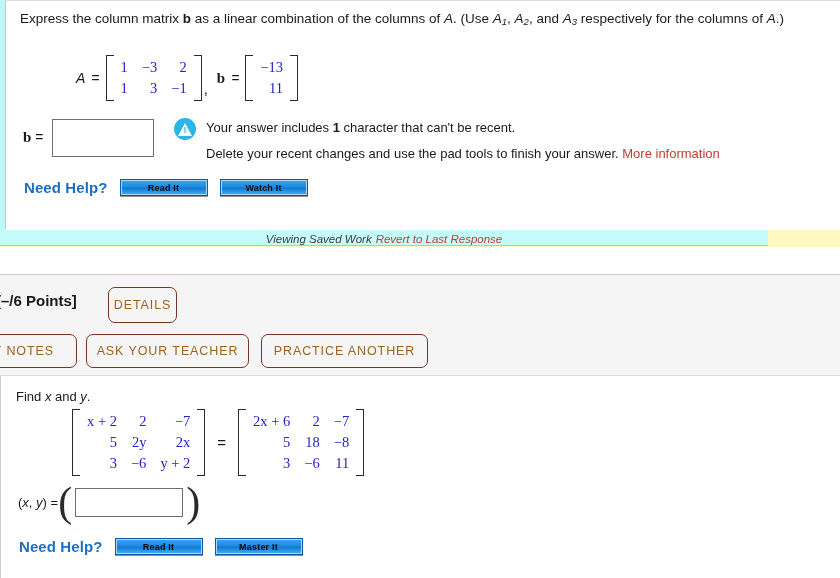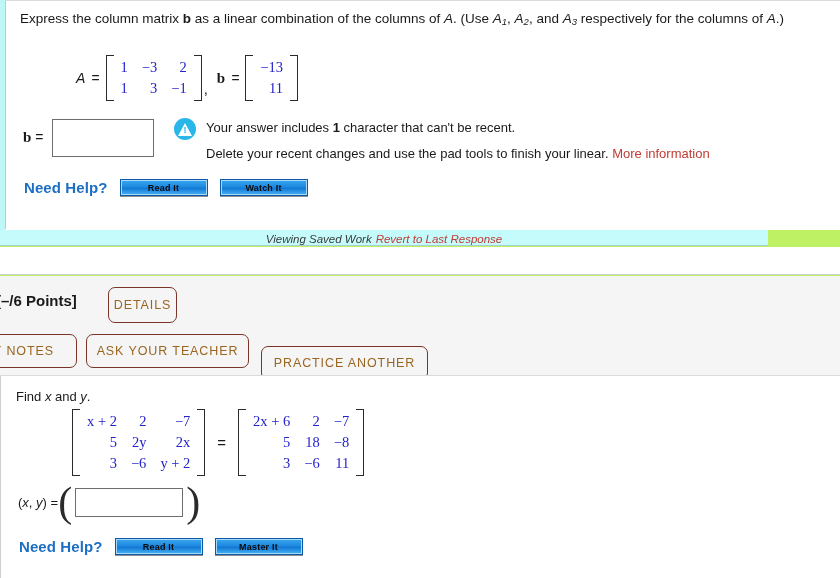--- a/index.html
+++ b/index.html
@@ -3,21 +3,21 @@
 <meta charset="utf-8">
 <style>
   * { box-sizing: border-box; }
   html, body {
     margin: 0; padding: 0;
     width: 840px; height: 578px;
     background: #ffffff;
     font-family: "Liberation Sans", sans-serif;
     overflow: hidden;
   }
-  #page { position: relative; width: 840px; height: 578px; background: #bef264; }
+  #page { position: relative; width: 840px; height: 578px; background: #fef9c3; }
 
   
   .q1-panel {
     position: absolute;
     left: 0; top: 0; width: 840px; height: 230px;
     background: #ffffff;
   }
   .q1-cyan-edge {
     position: absolute; left: 0; top: 0; width: 5px; height: 230px;
     background: #bdf7f8;
@@ -197,21 +197,21 @@
         <span class="eqs">=</span>
         <input class="ansbox" type="text" value="" style="">
       </div>
 
       <div class="warn-wrap">
         <div class="warn-icon">
           <div class="warn-bang">!</div>
         </div>
         <div class="warn-text">
           <div><span>Your answer includes </span><span class="strong">1</span><span> character that can't be recent.</span></div>
-          <div><span>Delete your recent changes and use the pad tools to finish your linear. </span><a href="#" class="morelink">More information</a></div>
+          <div><span>Delete your recent changes and use the pad tools to finish your answer. </span><a href="#" class="morelink">More information</a></div>
         </div>
       </div>
 
       <div class="needhelp-row" style="left:18px; top:178px;">
         <span class="nh-label">Need Help?</span>
         <div class="btn3d">Read It</div>
         <div class="btn3d">Watch It</div>
       </div>
 
     </div>
@@ -223,21 +223,21 @@
   </div>
 
   <div class="whitegap"></div>
   <div class="graysec"></div>
 
   <div class="pts">[–/6 Points]</div>
   <div class="ob" style="left:108px; top:287px; width:69px; height:36px;">DETAILS</div>
 
   <div class="ob" style="left:-30px; top:334px; width:107px; height:34px;">Y NOTES</div>
   <div class="ob" style="left:86px; top:334px; width:163px; height:34px;">ASK YOUR TEACHER</div>
-  <div class="ob" style="left:261px; top:334px; width:167px; height:34px;margin-top:12px;">PRACTICE ANOTHER</div>
+  <div class="ob" style="left:261px; top:334px; width:167px; height:34px;">PRACTICE ANOTHER</div>
 
   <div class="q2-panel"></div>
 
   <div class="q2-title">
     <span>Find </span><i>x</i><span> and </span><i>y</i><span>.</span>
   </div>
 
   <div class="mat-row-q2">
     <span class="brk l"></span>
     <table class="mat">

